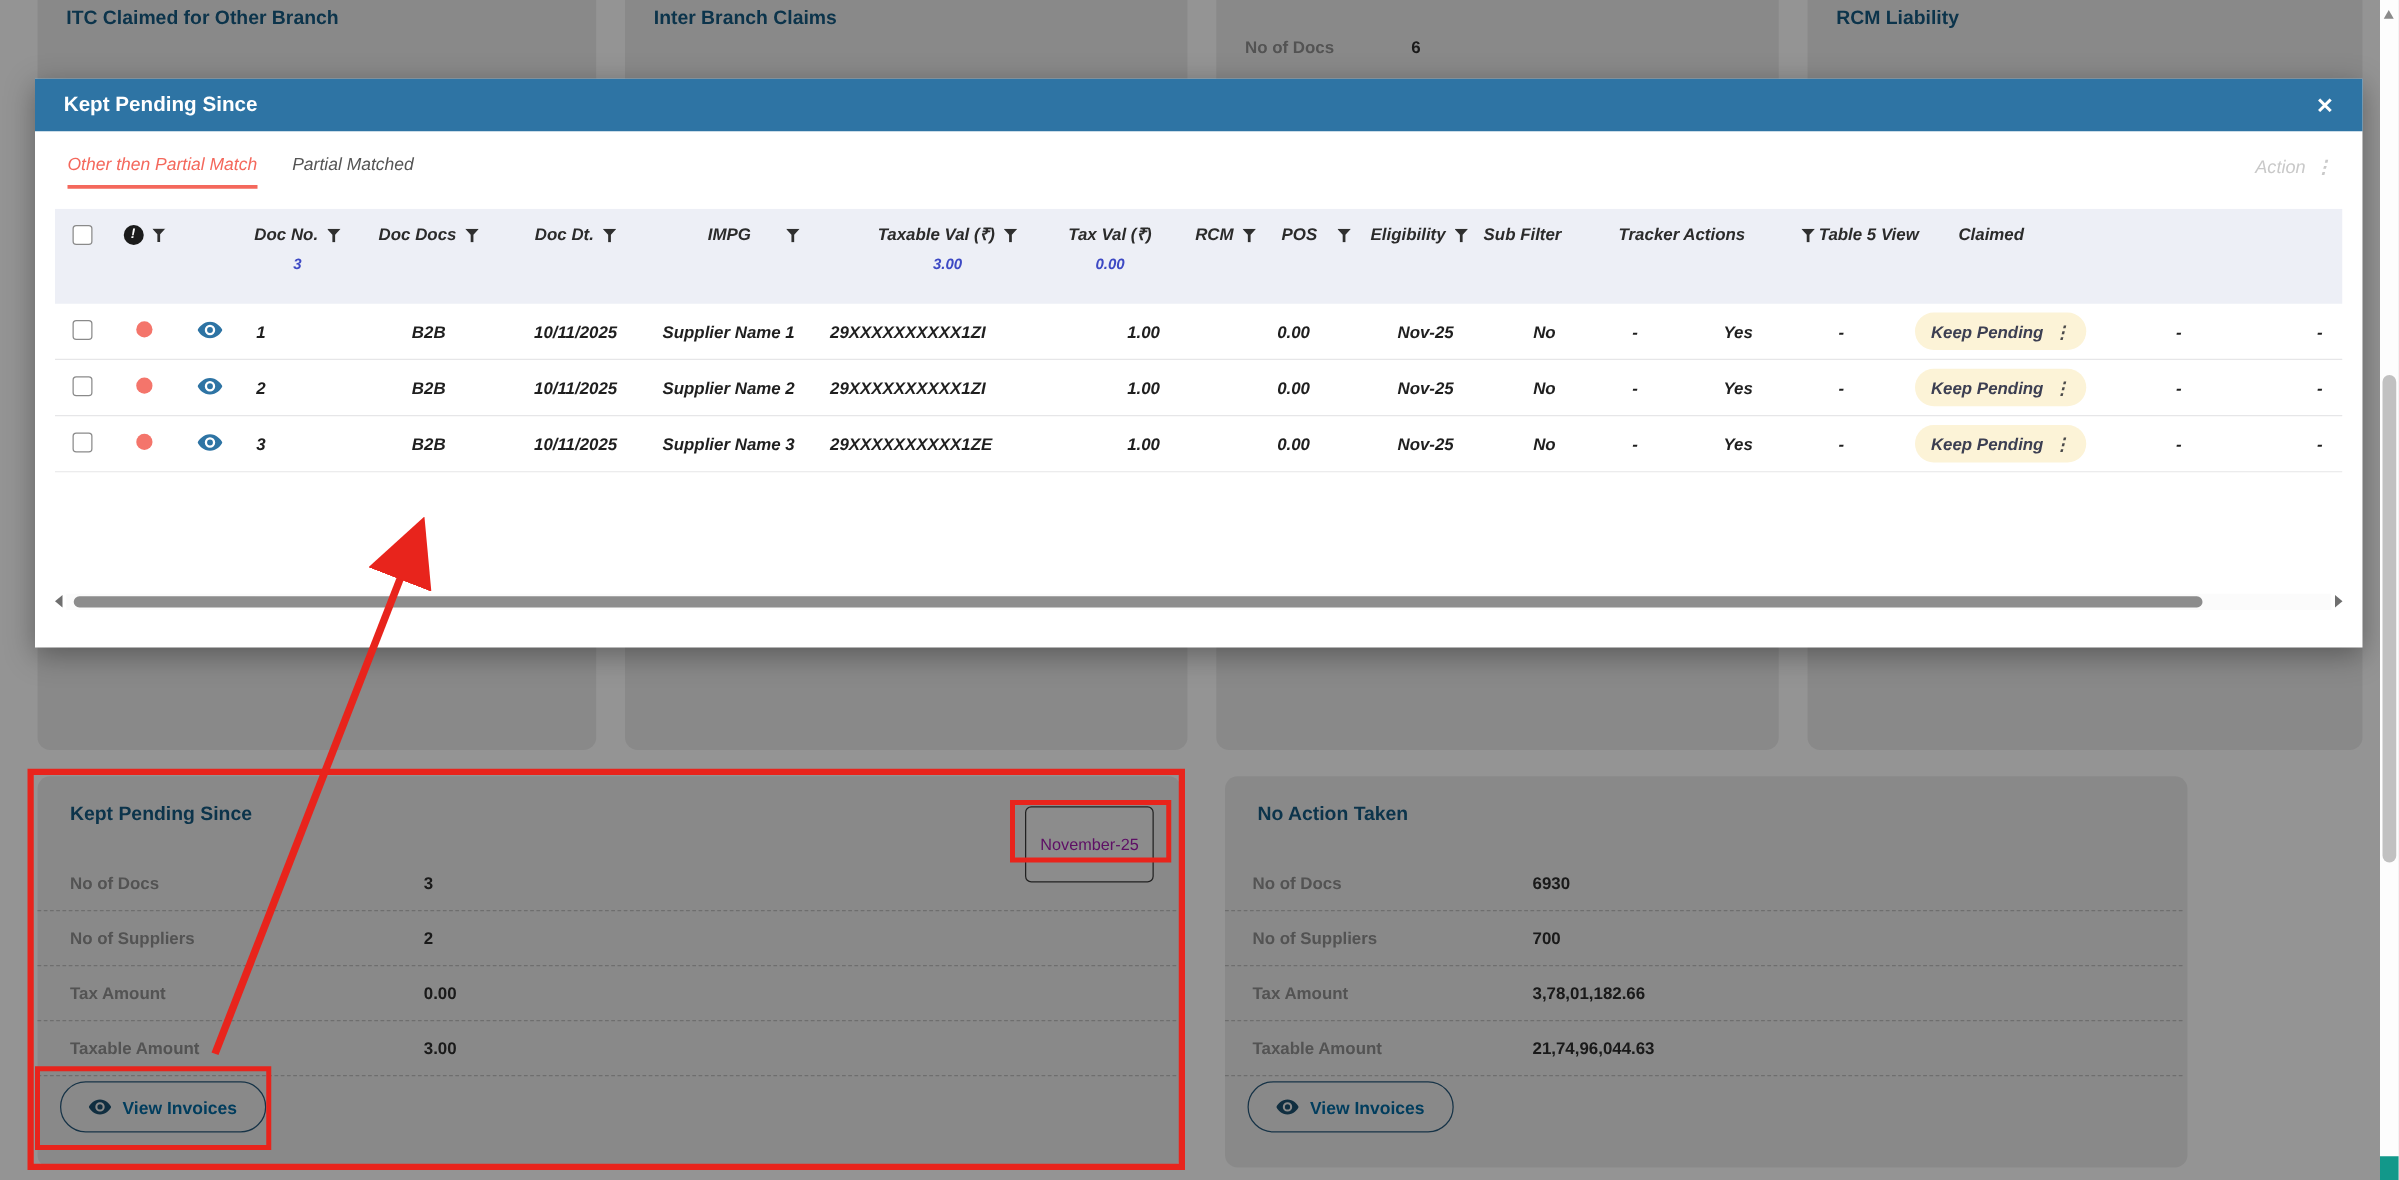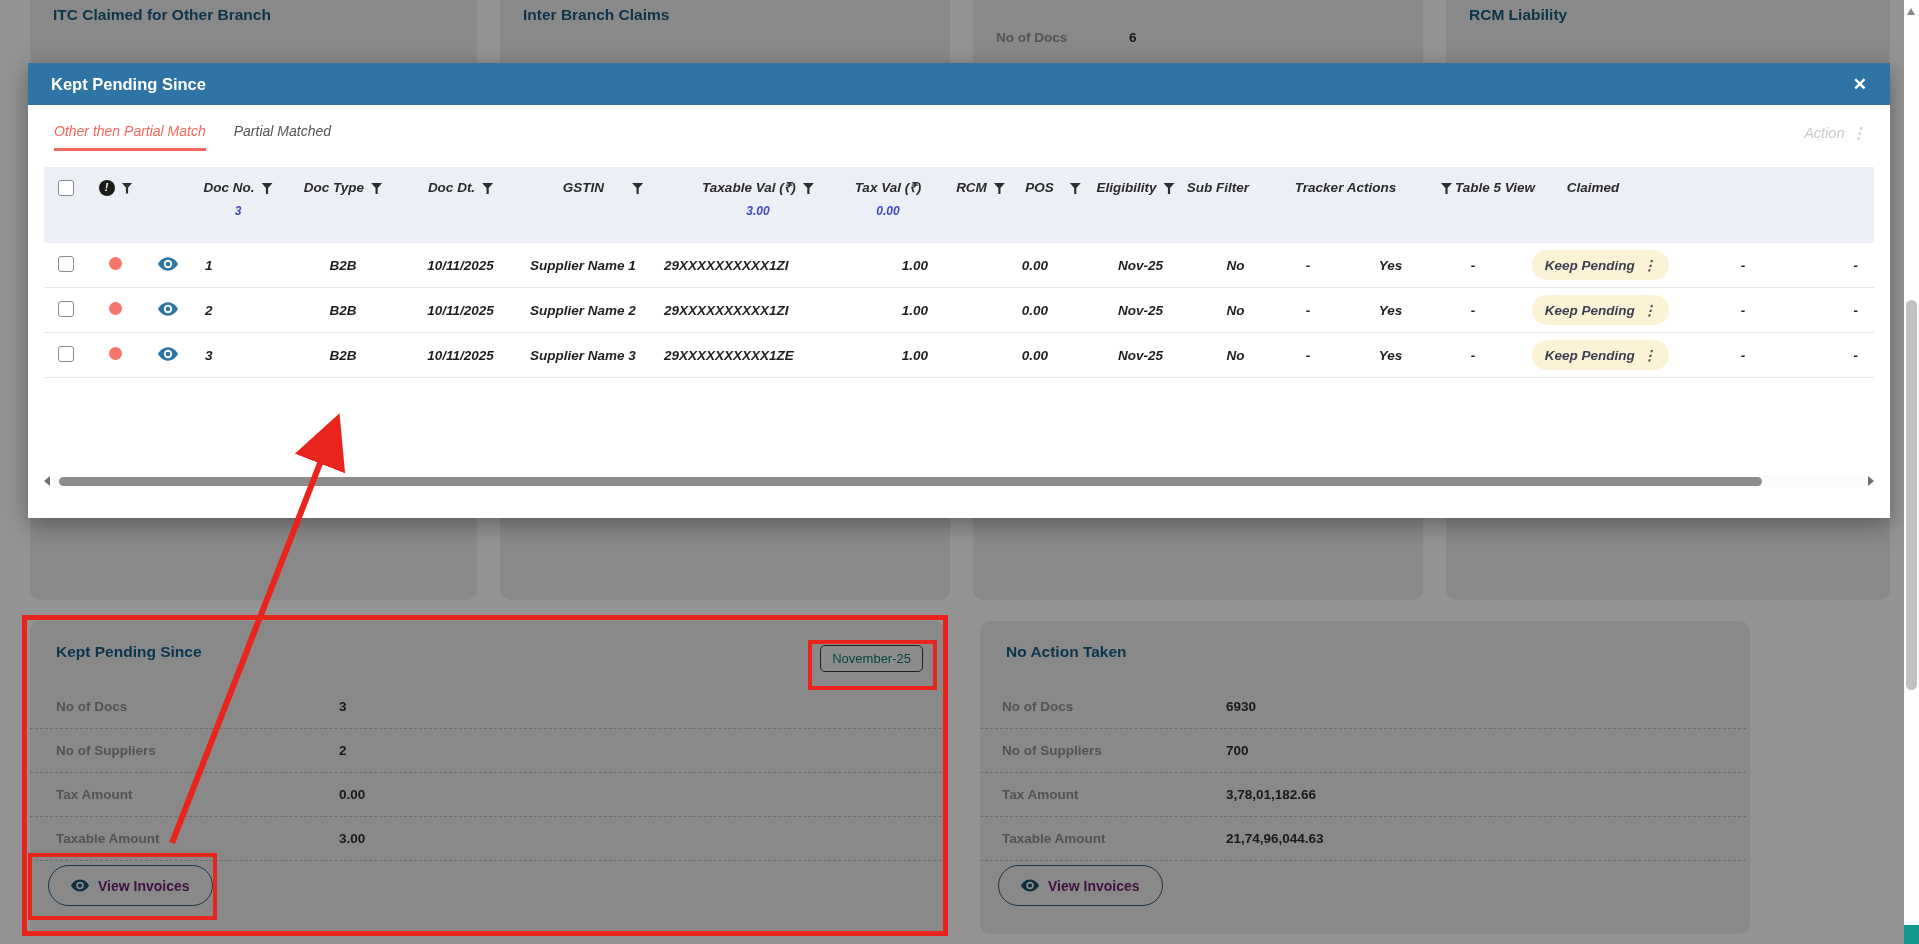--- a/index.html
+++ b/index.html
@@ -17,31 +17,31 @@
   .mini-stat { display:flex; margin-top:24px; font-size:13.5px; }
   .mini-stat .stat-label { width:133px; }
   .stat-label { font-weight:bold; color:#8f8f8f; }
   .stat-value { font-weight:bold; color:#2e2e2e; }
 
   .bottom-card { top:621px; height:313px; }
   .bottom-card .card-title { position:absolute; top:22px; left:26px; }
   .period-badge {
     position:absolute; top:24px; right:22px;
     border:1px solid #3a3a3a; border-radius:5px;
-    padding:5px 11px; font-size:13px; color:#0f766e; background:#f2f2f2;
+    padding:22px 11px; font-size:13px; color:#a21caf; background:#f2f2f2;
   }
   .stats { position:absolute; top:64px; left:0; right:4px; }
   .stat-row { height:44px; display:flex; align-items:center; border-bottom:1px dashed #bdbdbd; font-size:13.5px; }
   .lc .stat-row .stat-label { padding-left:26px; width:309px; }
   .rc .stat-row .stat-label { padding-left:22px; width:246px; }
   .view-invoices {
     position:absolute; left:18px; bottom:28px; height:41px;
     display:flex; align-items:center; gap:9px; padding:0 22px;
     border:1.5px solid #27587a; border-radius:21px; background:transparent;
-    color:#701a75; font-size:14px; font-weight:bold; cursor:pointer;justify-content:space-between;
+    color:#0369a1; font-size:14px; font-weight:bold; cursor:pointer;justify-content:space-between;
   }
 
   
   .backdrop { position:absolute; left:0; top:0; width:1904px; height:944px; background:rgba(0,0,0,0.42); z-index:10; }
 
   
   .modal {
     position:absolute; left:28px; top:63px; width:1862px; height:455px;
     background:#fff; z-index:20; box-shadow:0 6px 22px rgba(0,0,0,.35);
   }
@@ -215,33 +215,33 @@
         <div class="hcell c-view"></div>
         <div class="hcell c-docno">
             <div class="hlab">
               <span>Doc No.</span>
               <span class="funnel"></span>
             </div>
           <div class="sub">3</div>
           </div>
         <div class="hcell c-doctype">
             <div class="hlab">
-              <span>Doc Type</span>
+              <span>Doc Docs</span>
               <span class="funnel"></span>
             </div>
           </div>
         <div class="hcell c-docdt">
             <div class="hlab">
               <span>Doc Dt.</span>
               <span class="funnel"></span>
             </div>
           </div>
         <div class="hcell c-gstin">
             <div class="hlab">
-              <span>GSTIN</span>
+              <span>IMPG</span>
               <span class="funnel" style="margin-left:28px"></span>
             </div>
           </div>
         <div class="hcell c-taxable">
             <div class="hlab">
               <span>Taxable Val (₹)</span>
               <span class="funnel"></span>
             </div>
           <div class="sub">3.00</div>
           </div>

